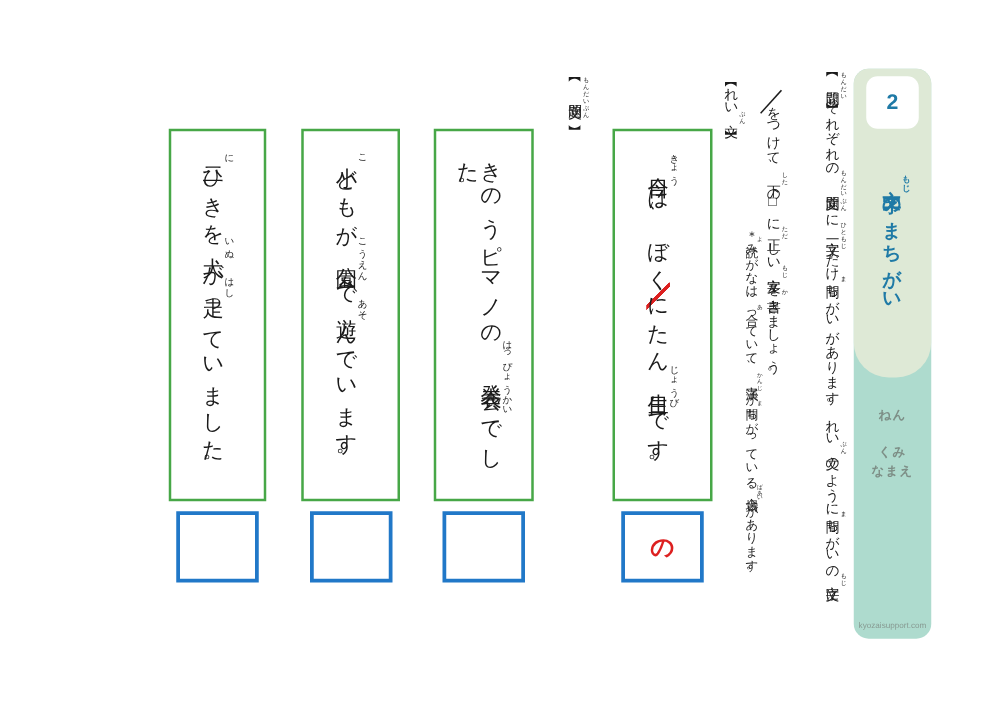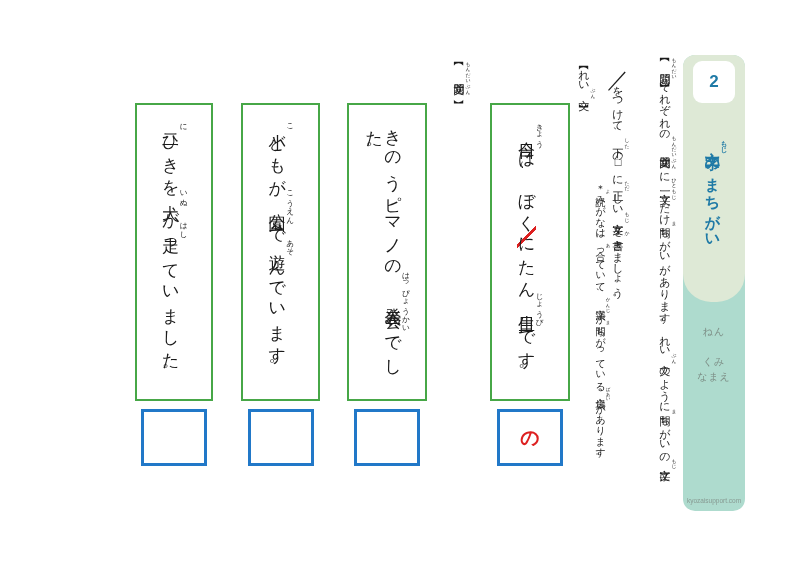--- a/index.html
+++ b/index.html
@@ -48,21 +48,21 @@
     position:absolute;top:80px;left:0;width:100%;
     display:flex;justify-content:center;
   }
   .tab-title{
     writing-mode:vertical-rl;text-orientation:mixed;
     font-size:15px;font-weight:bold;letter-spacing:2px;
     color:var(--tab-text);line-height:1.7;
   }
   .tab-field{
     position:absolute;left:0;width:100%;text-align:center;
-    font-size:10px;color:var(--field-text);letter-spacing:1px;
+    font-size:10px;color:var(--field-text);letter-spacing:1px;font-weight:bold;
   }
   .tab-site{
     position:absolute;bottom:7px;left:0;width:100%;text-align:center;
     font-size:6.5px;color:#879a92;letter-spacing:0;
   }
   
   .instr{font-size:11px;letter-spacing:-0.5px;line-height:2.4;}
   .instr-1{left:644px;top:54px;height:478px;width:34px;}
   .instr-2{left:610px;top:56px;height:262px;width:34px;}
   .note{left:582px;top:178px;height:300px;width:30px;font-size:10px;letter-spacing:-0.5px;line-height:2.4;}

